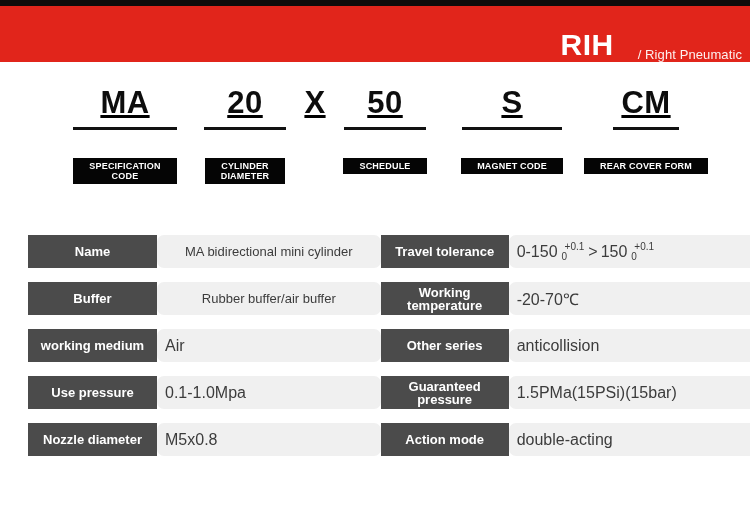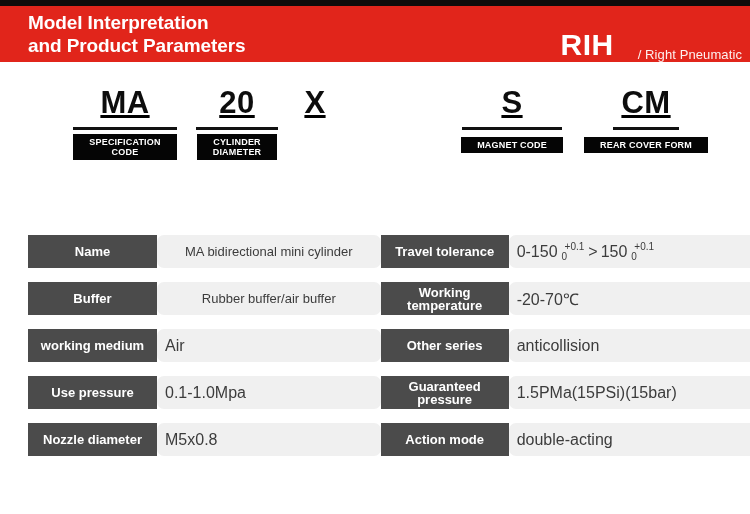--- a/index.html
+++ b/index.html
@@ -96,20 +96,21 @@
     display: inline-block;
     background: #050505;
     color: #ffffff;
     font-size: 9px;
     font-weight: bold;
     line-height: 10px;
     padding: 3px 16px;
     letter-spacing: 0.2px;
     white-space: pre-line;
     text-align: center;
+    margin-top: 24px;
   }
   .no-rule .model-rule { visibility: hidden; }
   .no-badge .model-badge { visibility: hidden; }
 
   
   .param-table {
     position: absolute;
     left: 28px;
     top: 235px;
     width: 728px;
@@ -179,50 +180,53 @@
   .frac .up { margin-left: 3px; }
   .frac .dn { margin-left: 0px; }
   .tol-gt { margin: 0 3px 0 2px; }
 </style>
 </head>
 <body>
 
 <div class="top-strip"></div>
 
 <div class="header">
-  <div class="header-title">Model Interpretation
-and Product Parameters</div>
   <div class="header-brand-wrap">
     <span class="brand-mark">RIH</span>
     <span class="brand-sub">/ Right Pneumatic</span>
   </div>
 </div>
 
 <div class="model-row">
 
   <div class="model-seg" style="left:60px; width:130px;">
     <div class="model-code">MA</div>
     <div class="model-rule" style="width:104px;"></div>
     <div class="model-badge">SPECIFICATION
 CODE</div>
   </div>
 
-  <div class="model-seg" style="left:185px; width:104px;">
+  <div class="model-seg" style="left:193px; width:104px;">
     <div class="model-code">20</div>
     <div class="model-rule" style="width:82px;"></div>
     <div class="model-badge">CYLINDER
 DIAMETER</div>
   </div>
 
   <div class="model-seg no-rule no-badge" style="left:292px; width:46px;">
     <div class="model-code">X</div>
     <div class="model-rule" style="width:40px;"></div>
     <div class="model-badge"></div>
   </div>
 
+  <div class="model-seg" style="left:333px; width:104px;">
+    <div class="model-code">50</div>
+    <div class="model-rule" style="width:82px;"></div>
+    <div class="model-badge">SCHEDULE</div>
+  </div>
 
   <div class="model-seg" style="left:452px; width:120px;">
     <div class="model-code">S</div>
     <div class="model-rule" style="width:100px;"></div>
     <div class="model-badge">MAGNET CODE</div>
   </div>
 
   <div class="model-seg" style="left:584px; width:124px;">
     <div class="model-code">CM</div>
     <div class="model-rule" style="width:66px;"></div>

